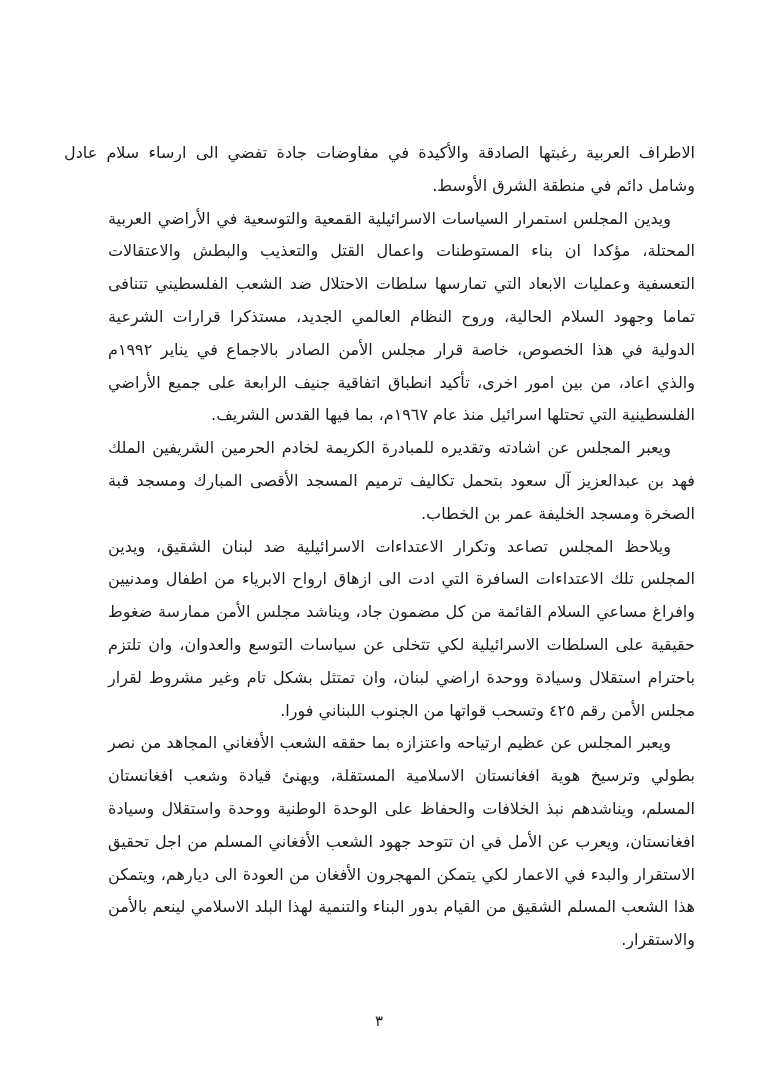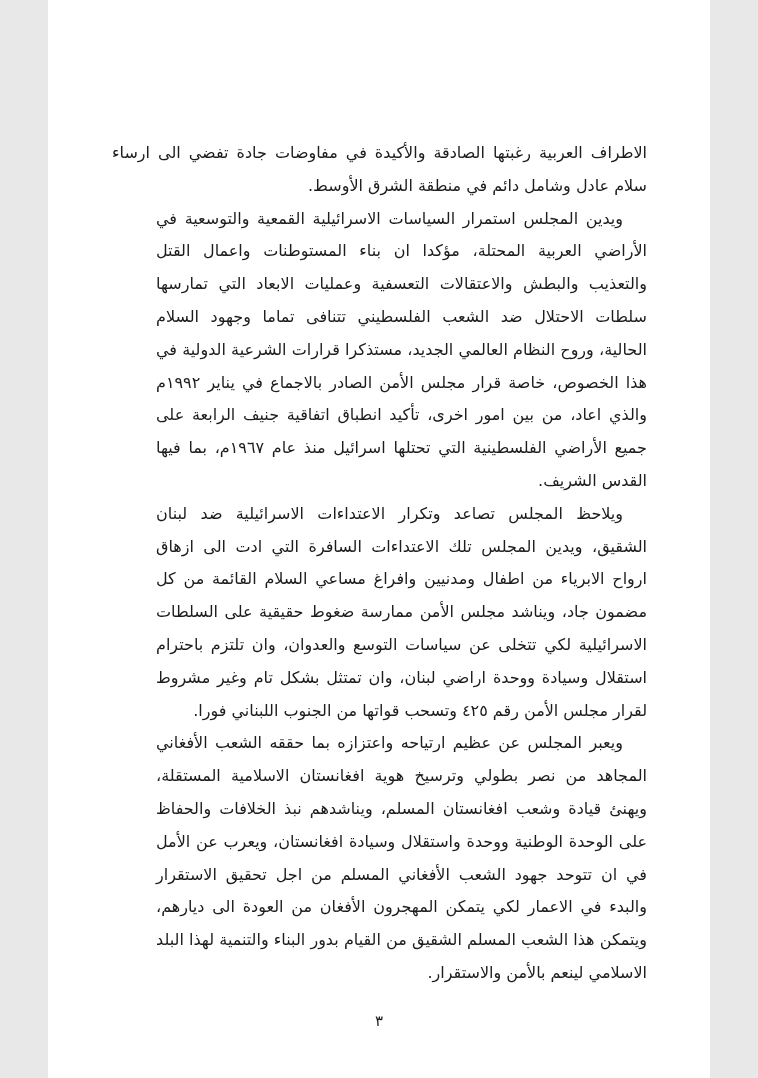--- a/index.html
+++ b/index.html
@@ -2,21 +2,21 @@
 <html lang="ar"><head>
 <meta charset="utf-8">
 <style>
   html, body {
     margin: 0;
     padding: 0;
     background: #e8e8e8;
   }
   .page {
     position: relative;
-    width: 662px;
+    width: 758px;
     height: 1078px;
     margin: 0 auto;
     background: #ffffff;
     overflow: hidden;
     font-family: "DejaVu Sans", sans-serif;
   }
   .text-block {
     position: absolute;
     top: 137px;
     right: 63px;
@@ -48,17 +48,18 @@
     color: #1c1c1c;
   }
 </style>
 </head>
 <body>
 
 <div class="page">
   <div class="text-block">
       <p>الاطراف العربية رغبتها الصادقة والأكيدة في مفاوضات جادة تفضي الى ارساء سلام عادل وشامل دائم في منطقة الشرق الأوسط.</p>
       <p class="indented">ويدين المجلس استمرار السياسات الاسرائيلية القمعية والتوسعية في الأراضي العربية المحتلة، مؤكدا ان بناء المستوطنات واعمال القتل والتعذيب والبطش والاعتقالات التعسفية وعمليات الابعاد التي تمارسها سلطات الاحتلال ضد الشعب الفلسطيني تتنافى تماما وجهود السلام الحالية، وروح النظام العالمي الجديد، مستذكرا قرارات الشرعية الدولية في هذا الخصوص، خاصة قرار مجلس الأمن الصادر بالاجماع في يناير ١٩٩٢م والذي اعاد، من بين امور اخرى، تأكيد انطباق اتفاقية جنيف الرابعة على جميع الأراضي الفلسطينية التي تحتلها اسرائيل منذ عام ١٩٦٧م، بما فيها القدس الشريف.</p>
+      <p class="indented">ويعبر المجلس عن اشادته وتقديره للمبادرة الكريمة لخادم الحرمين الشريفين الملك فهد بن عبدالعزيز آل سعود بتحمل تكاليف ترميم المسجد الأقصى المبارك ومسجد قبة الصخرة ومسجد الخليفة عمر بن الخطاب.</p>
       <p class="indented">ويلاحظ المجلس تصاعد وتكرار الاعتداءات الاسرائيلية ضد لبنان الشقيق، ويدين المجلس تلك الاعتداءات السافرة التي ادت الى ازهاق ارواح الابرياء من اطفال ومدنيين وافراغ مساعي السلام القائمة من كل مضمون جاد، ويناشد مجلس الأمن ممارسة ضغوط حقيقية على السلطات الاسرائيلية لكي تتخلى عن سياسات التوسع والعدوان، وان تلتزم باحترام استقلال وسيادة ووحدة اراضي لبنان، وان تمتثل بشكل تام وغير مشروط لقرار مجلس الأمن رقم ٤٢٥ وتسحب قواتها من الجنوب اللبناني فورا.</p>
       <p class="indented">ويعبر المجلس عن عظيم ارتياحه واعتزازه بما حققه الشعب الأفغاني المجاهد من نصر بطولي وترسيخ هوية افغانستان الاسلامية المستقلة، ويهنئ قيادة وشعب افغانستان المسلم، ويناشدهم نبذ الخلافات والحفاظ على الوحدة الوطنية ووحدة واستقلال وسيادة افغانستان، ويعرب عن الأمل في ان تتوحد جهود الشعب الأفغاني المسلم من اجل تحقيق الاستقرار والبدء في الاعمار لكي يتمكن المهجرون الأفغان من العودة الى ديارهم، ويتمكن هذا الشعب المسلم الشقيق من القيام بدور البناء والتنمية لهذا البلد الاسلامي لينعم بالأمن والاستقرار.</p>
     </div>
   <div class="page-number">٣</div>
 </div>
 
 </body></html>

